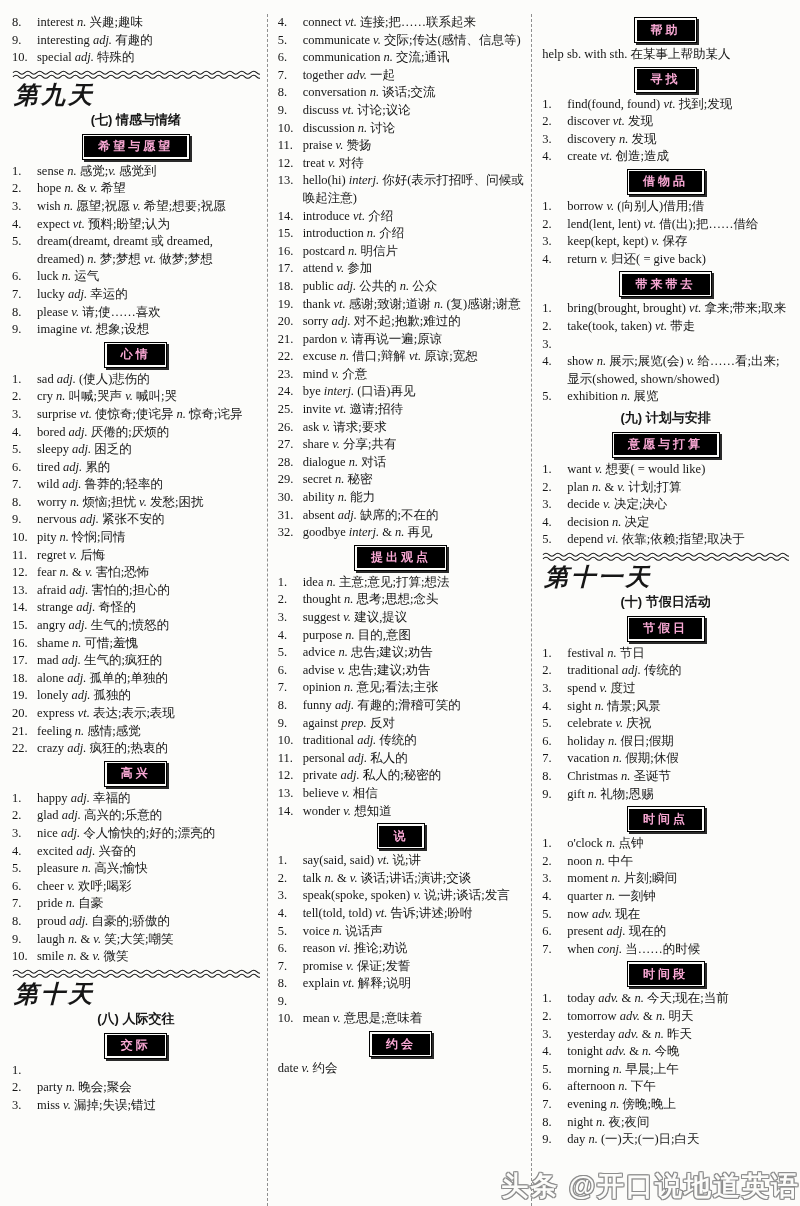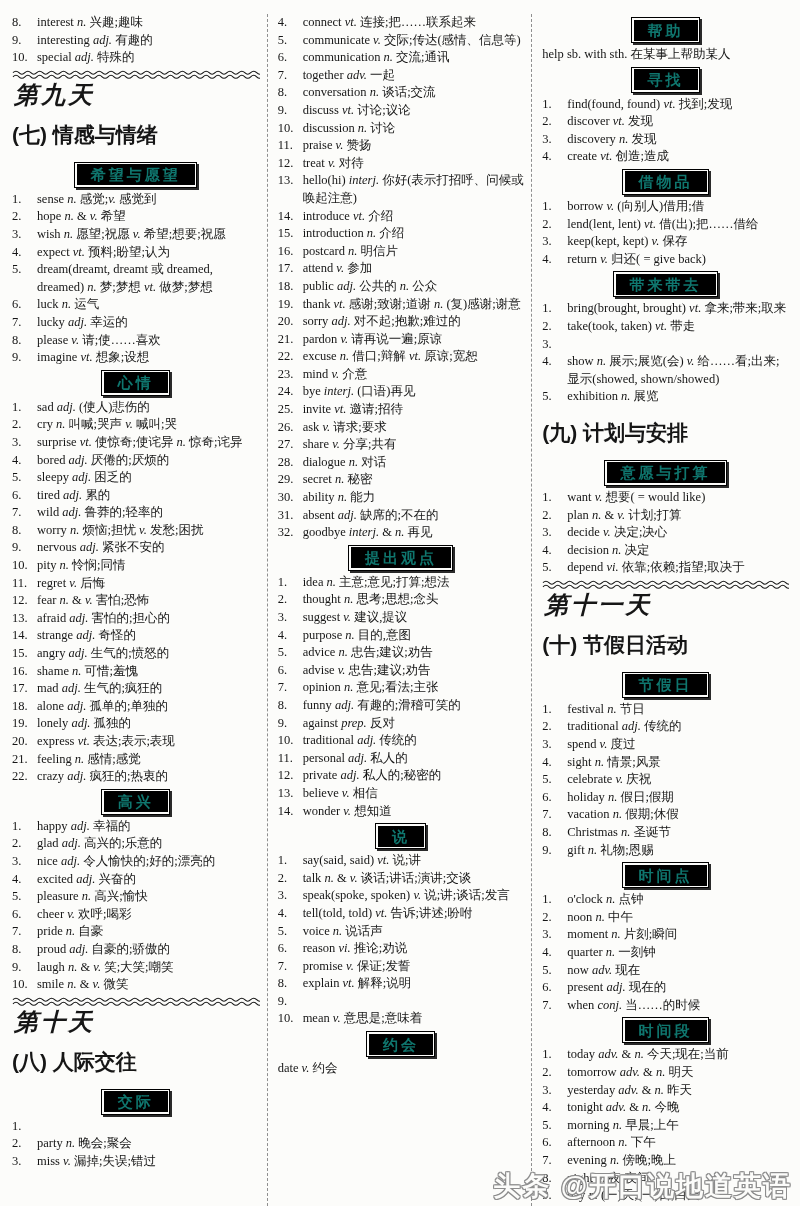--- a/index.html
+++ b/index.html
@@ -37,51 +37,52 @@
     width:-moz-max-content;
     width:max-content;
     max-width:96%;
     margin:3px auto;
     border:1.5px solid #000;
     padding:1.5px;
     box-shadow:2px 2px 0 #2a2a2a;
   }
   .vbox .in{
     background:#000;
-    color:#0f766e;
+    color:#f9a8d4;
     font-weight:bold;
-    font-size:15px;
+    font-size:12px;
     line-height:19px;
     letter-spacing:3px;
     padding:1px 14px;
     text-align:center;
     font-family:"Liberation Sans","DejaVu Sans",sans-serif;
     white-space:nowrap;
   }
   .day{
     font-weight:900;
     font-style:italic;
     font-size:24px;
     line-height:26px;
     letter-spacing:3px;
     margin:1px 0 1px 2px;
     font-family:"Liberation Serif","DejaVu Serif",serif;
   }
   .sub{
+    text-align:center;
     font-weight:bold;
-    font-size:21px;
+    font-size:13px;
     line-height:22px;
     font-family:"Liberation Sans","DejaVu Sans",sans-serif;
-    margin:16px 0;
+    margin:1px 0;
   }
   .wavy{padding:2px 0 1px 0;line-height:0;}
   .wavy svg{display:block;width:100%;height:11px;}
   .watermark{
     position:absolute;
-    right:8px;bottom:2px;
+    right:0;bottom:2px;
     font-size:27px;
     font-weight:bold;
     letter-spacing:2px;
     font-family:"Liberation Sans","DejaVu Sans",sans-serif;
     color:#fcfcfa;
     text-shadow:
       1px 0 #8d8d8d,-1px 0 #8d8d8d,0 1px #8d8d8d,0 -1px #8d8d8d,
       1px 1px #8d8d8d,-1px -1px #8d8d8d,1px -1px #8d8d8d,-1px 1px #8d8d8d;
     white-space:nowrap;
   }

